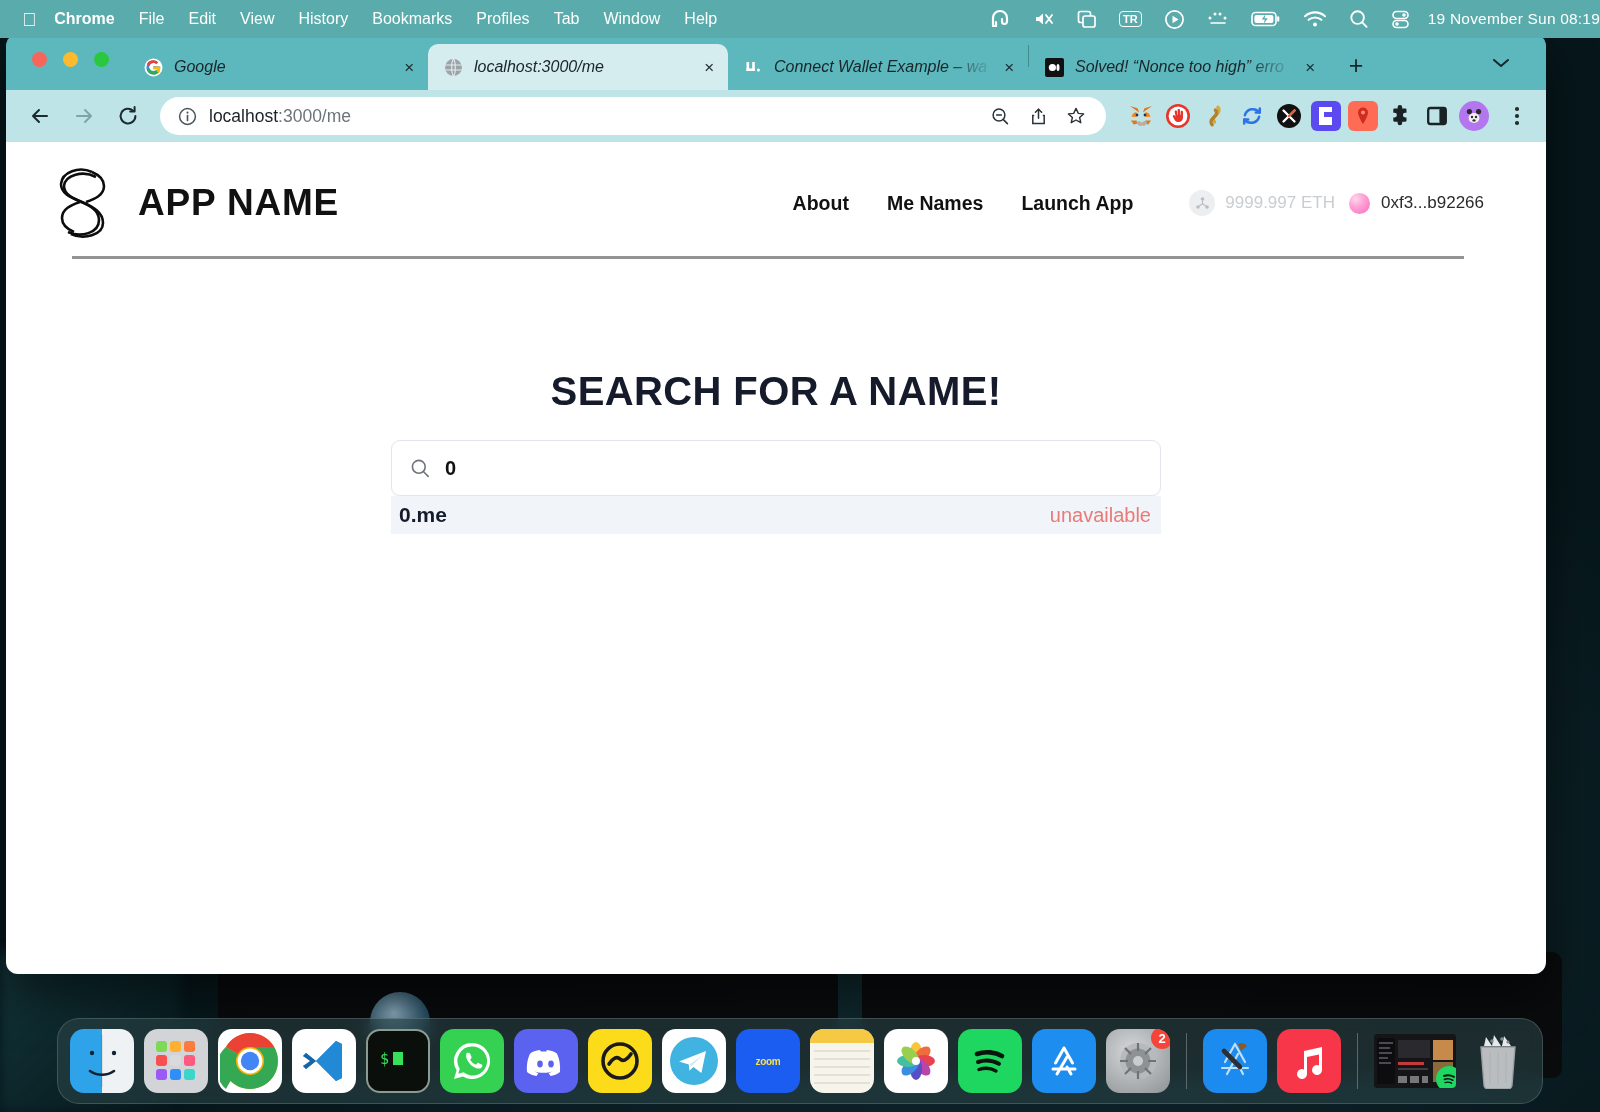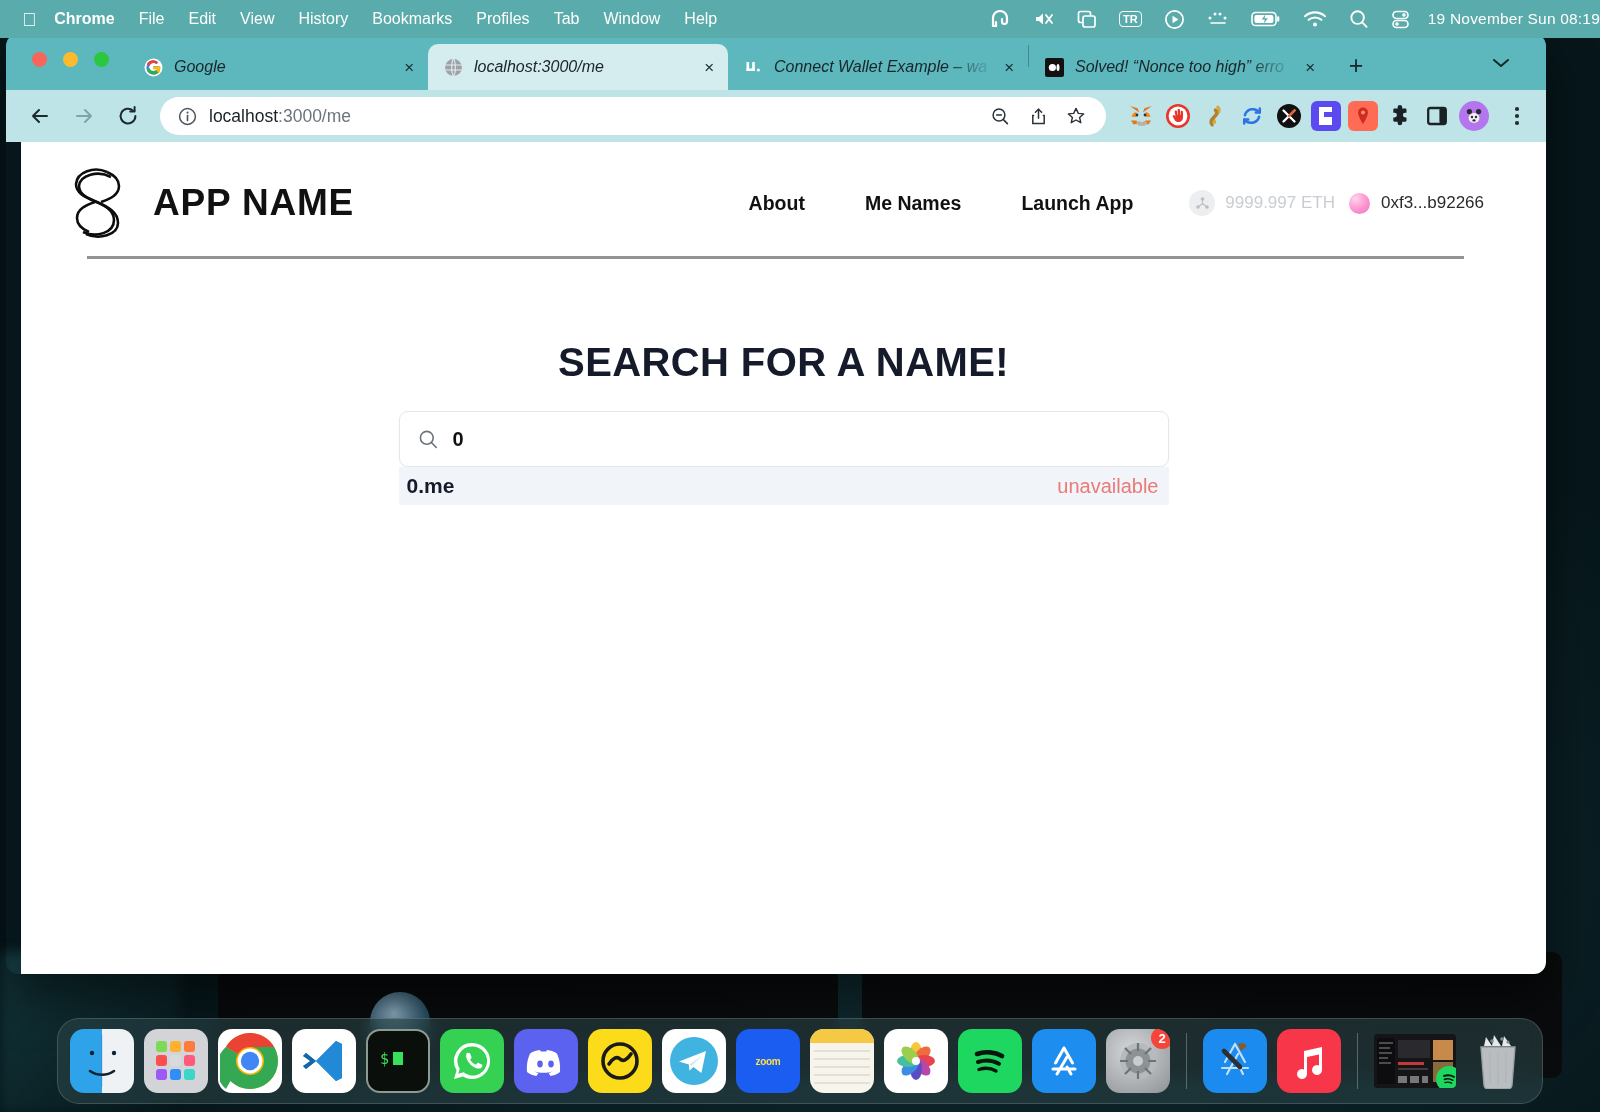--- a/index.html
+++ b/index.html
@@ -108,50 +108,50 @@
   #omnibox .urltext .dim{ color:#6d757a; }
   #omnibox .ob-actions{ margin-left:auto; display:flex; align-items:center; gap:6px; padding-right:6px; }
   .obicon{ width:32px; height:32px; display:flex; align-items:center; justify-content:center; color:#2a3338; }
   .exts{ display:flex; align-items:center; gap:7px; padding-left:6px; }
   .ext{ width:30px; height:30px; border-radius:6px; display:flex; align-items:center; justify-content:center;
         font-size:15px; overflow:hidden; }
   .kebab{ width:30px; margin-left:6px; display:flex; flex-direction:column; align-items:center; gap:3.5px; }
   .kebab i{ width:3.5px; height:3.5px; border-radius:50%; background:#26312f; display:block; }
 
   
-  #page{ background:#fff; height:832px; position:relative;margin-left:15px; }
+  #page{ background:#fff; height:832px; position:relative; }
 
   #appheader{
     display:flex; align-items:center; padding:22px 62px 0 46px; height:100px;
   }
   #logo{ width:62px; height:80px; flex:0 0 62px; }
   #appname{
     font-size:37px; font-weight:700; letter-spacing:.8px; color:#111;
     margin-left:24px; white-space:nowrap;
   }
-  #nav{ margin-left:auto; display:flex; align-items:center; gap:60px; }
+  #nav{ margin-left:auto; display:flex; align-items:center; gap:38px; }
   #nav a{ font-size:19.5px; font-weight:700; color:#111; text-decoration:none; white-space:nowrap; }
   #wallet{ display:flex; align-items:center; margin-left:56px; gap:0; }
   #wallet .netchip{
     display:flex; align-items:center; gap:10px; padding-right:14px;
   }
   #wallet .netdot{
     width:26px; height:26px; border-radius:50%; background:#eceef0;
     display:flex; align-items:center; justify-content:center;
   }
   #wallet .bal{ font-size:17px; color:#c9cdd2; white-space:nowrap; }
   #wallet .acctchip{ display:flex; align-items:center; gap:11px; }
   #wallet .avatar{
     width:21px; height:21px; border-radius:50%;
     background:radial-gradient(circle at 32% 28%, #ffd7ec 0%, #ff9fd4 42%, #f070c0 100%);
   }
   #wallet .addr{ font-size:17px; color:#2b2b2b; white-space:nowrap; }
   #divider{ height:3px; background:#939393; margin:14px 82px 0 66px; }
 
-  #main{ padding-top:81px; display:flex; flex-direction:column; align-items:center; }
+  #main{ padding-top:110px; display:flex; flex-direction:column; align-items:center; }
   #heading{
     font-size:40px; font-weight:700; color:#161b2b; letter-spacing:.4px;
   }
   #searchwrap{ width:770px; margin-top:26px; }
   #searchbox{
     height:56px; border:1.5px solid #e3e6ec; border-radius:9px; background:#fff;
     display:flex; align-items:center; padding:0 18px; gap:14px;
     box-shadow:0 1px 2px rgba(16,24,40,.04);
   }
   #searchbox .mag{ width:21px; height:21px; flex:0 0 21px; }

